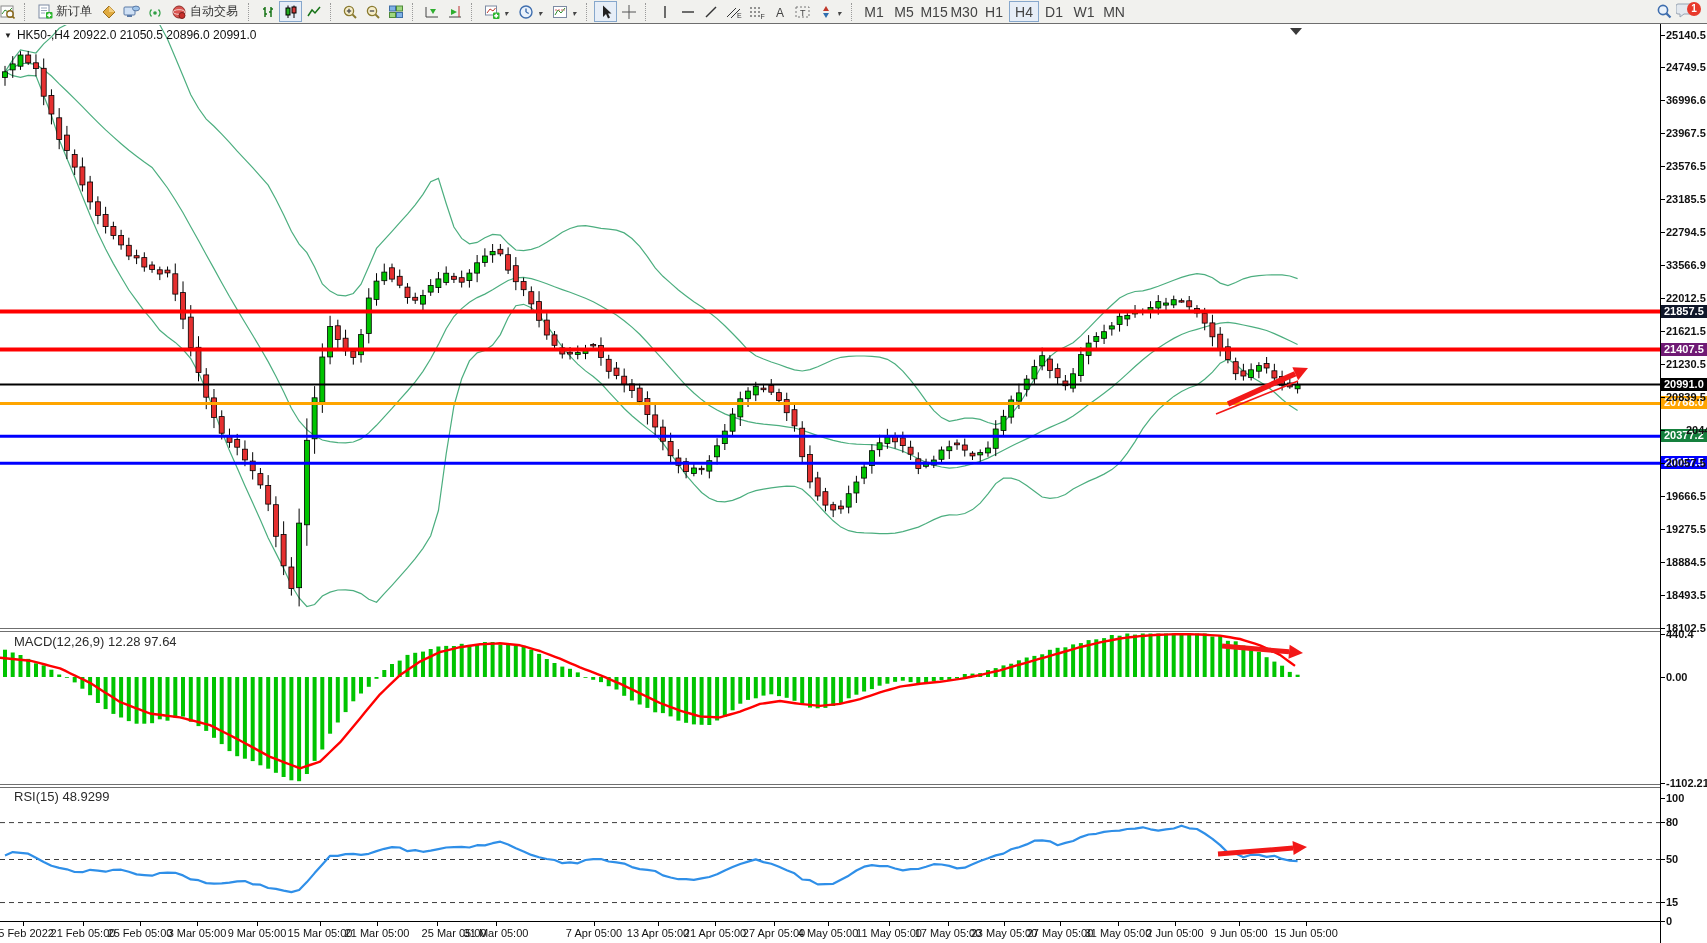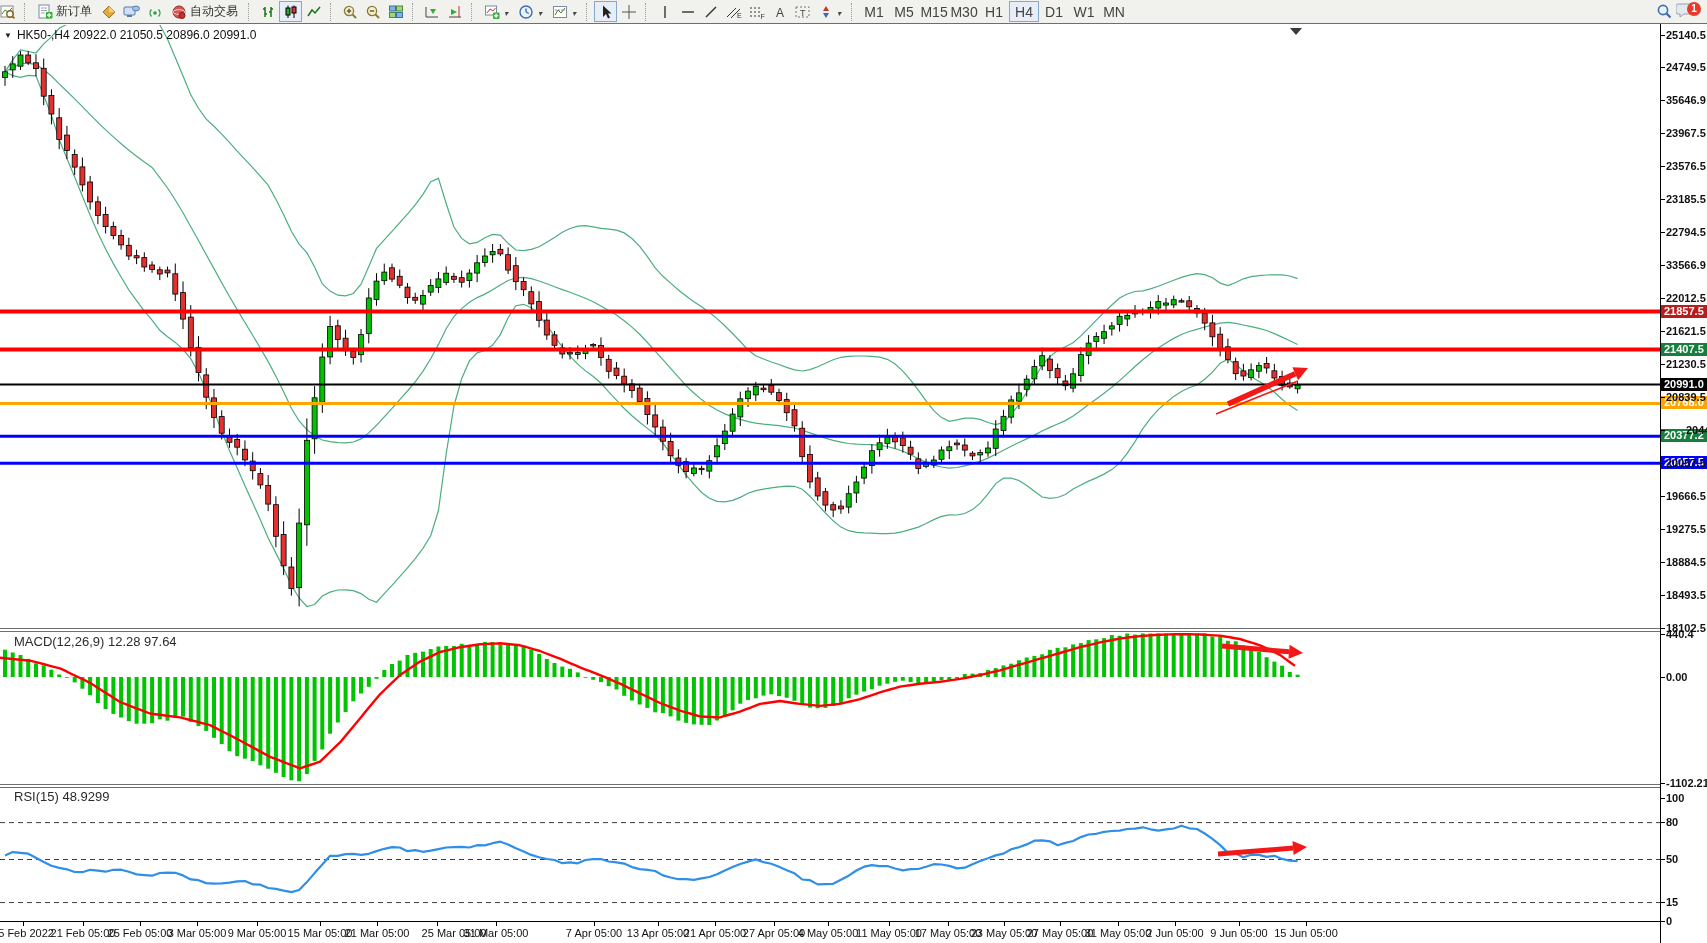--- a/index.html
+++ b/index.html
@@ -862,32 +862,32 @@
     <div class="ttick" style="left: 1118px;"></div>
     <div class="tlabel" style="left: 1118px;">31 May 05:00</div>
     <div class="ttick" style="left: 1175px;"></div>
     <div class="tlabel" style="left: 1175px;">2 Jun 05:00</div>
     <div class="ttick" style="left: 1239px;"></div>
     <div class="tlabel" style="left: 1239px;">9 Jun 05:00</div>
     <div class="ttick" style="left: 1306px;"></div>
     <div class="tlabel" style="left: 1306px;">15 Jun 05:00</div>
   </div>
 <div class="price-axis" id="priceAxis">
-    <div class="plabel" style="top: 280.615px; background: #b91c1c;">21857.5</div>
-    <div class="plabel" style="top: 318.531px; background: #15803d;">21407.5</div>
+    <div class="plabel" style="top: 280.615px; background: #0f172a;">21857.5</div>
+    <div class="plabel" style="top: 318.531px; background: #701a75;">21407.5</div>
     <div class="plabel" style="top: 353.624px; background: rgb(0, 0, 0);">20991.0</div>
     <div class="plabel" style="top: 372.413px; background: rgb(255, 165, 0);">20768.0</div>
     <div class="plabel" style="top: 405.341px; background: #15803d;">20377.2</div>
     <div class="plabel" style="top: 432.278px; background: rgb(0, 0, 255);">20057.5</div>
     <div class="pdash" style="top: 10.5px;"></div>
     <div class="ptick" style="top: 4.5px;">25140.5</div>
     <div class="pdash" style="top: 43.4444px;"></div>
     <div class="ptick" style="top: 37.4444px;">24749.5</div>
     <div class="pdash" style="top: 76.3889px;"></div>
-    <div class="ptick" style="top: 70.3889px;">35646.9</div>
+    <div class="ptick" style="top: 70.3889px;">36996.6</div>
     <div class="pdash" style="top: 109.333px;"></div>
     <div class="ptick" style="top: 103.333px;">23967.5</div>
     <div class="pdash" style="top: 142.278px;"></div>
     <div class="ptick" style="top: 136.278px;">23576.5</div>
     <div class="pdash" style="top: 175.222px;"></div>
     <div class="ptick" style="top: 169.222px;">23185.5</div>
     <div class="pdash" style="top: 208.167px;"></div>
     <div class="ptick" style="top: 202.167px;">22794.5</div>
     <div class="pdash" style="top: 241.111px;"></div>
     <div class="ptick" style="top: 235.111px;">33566.9</div>

